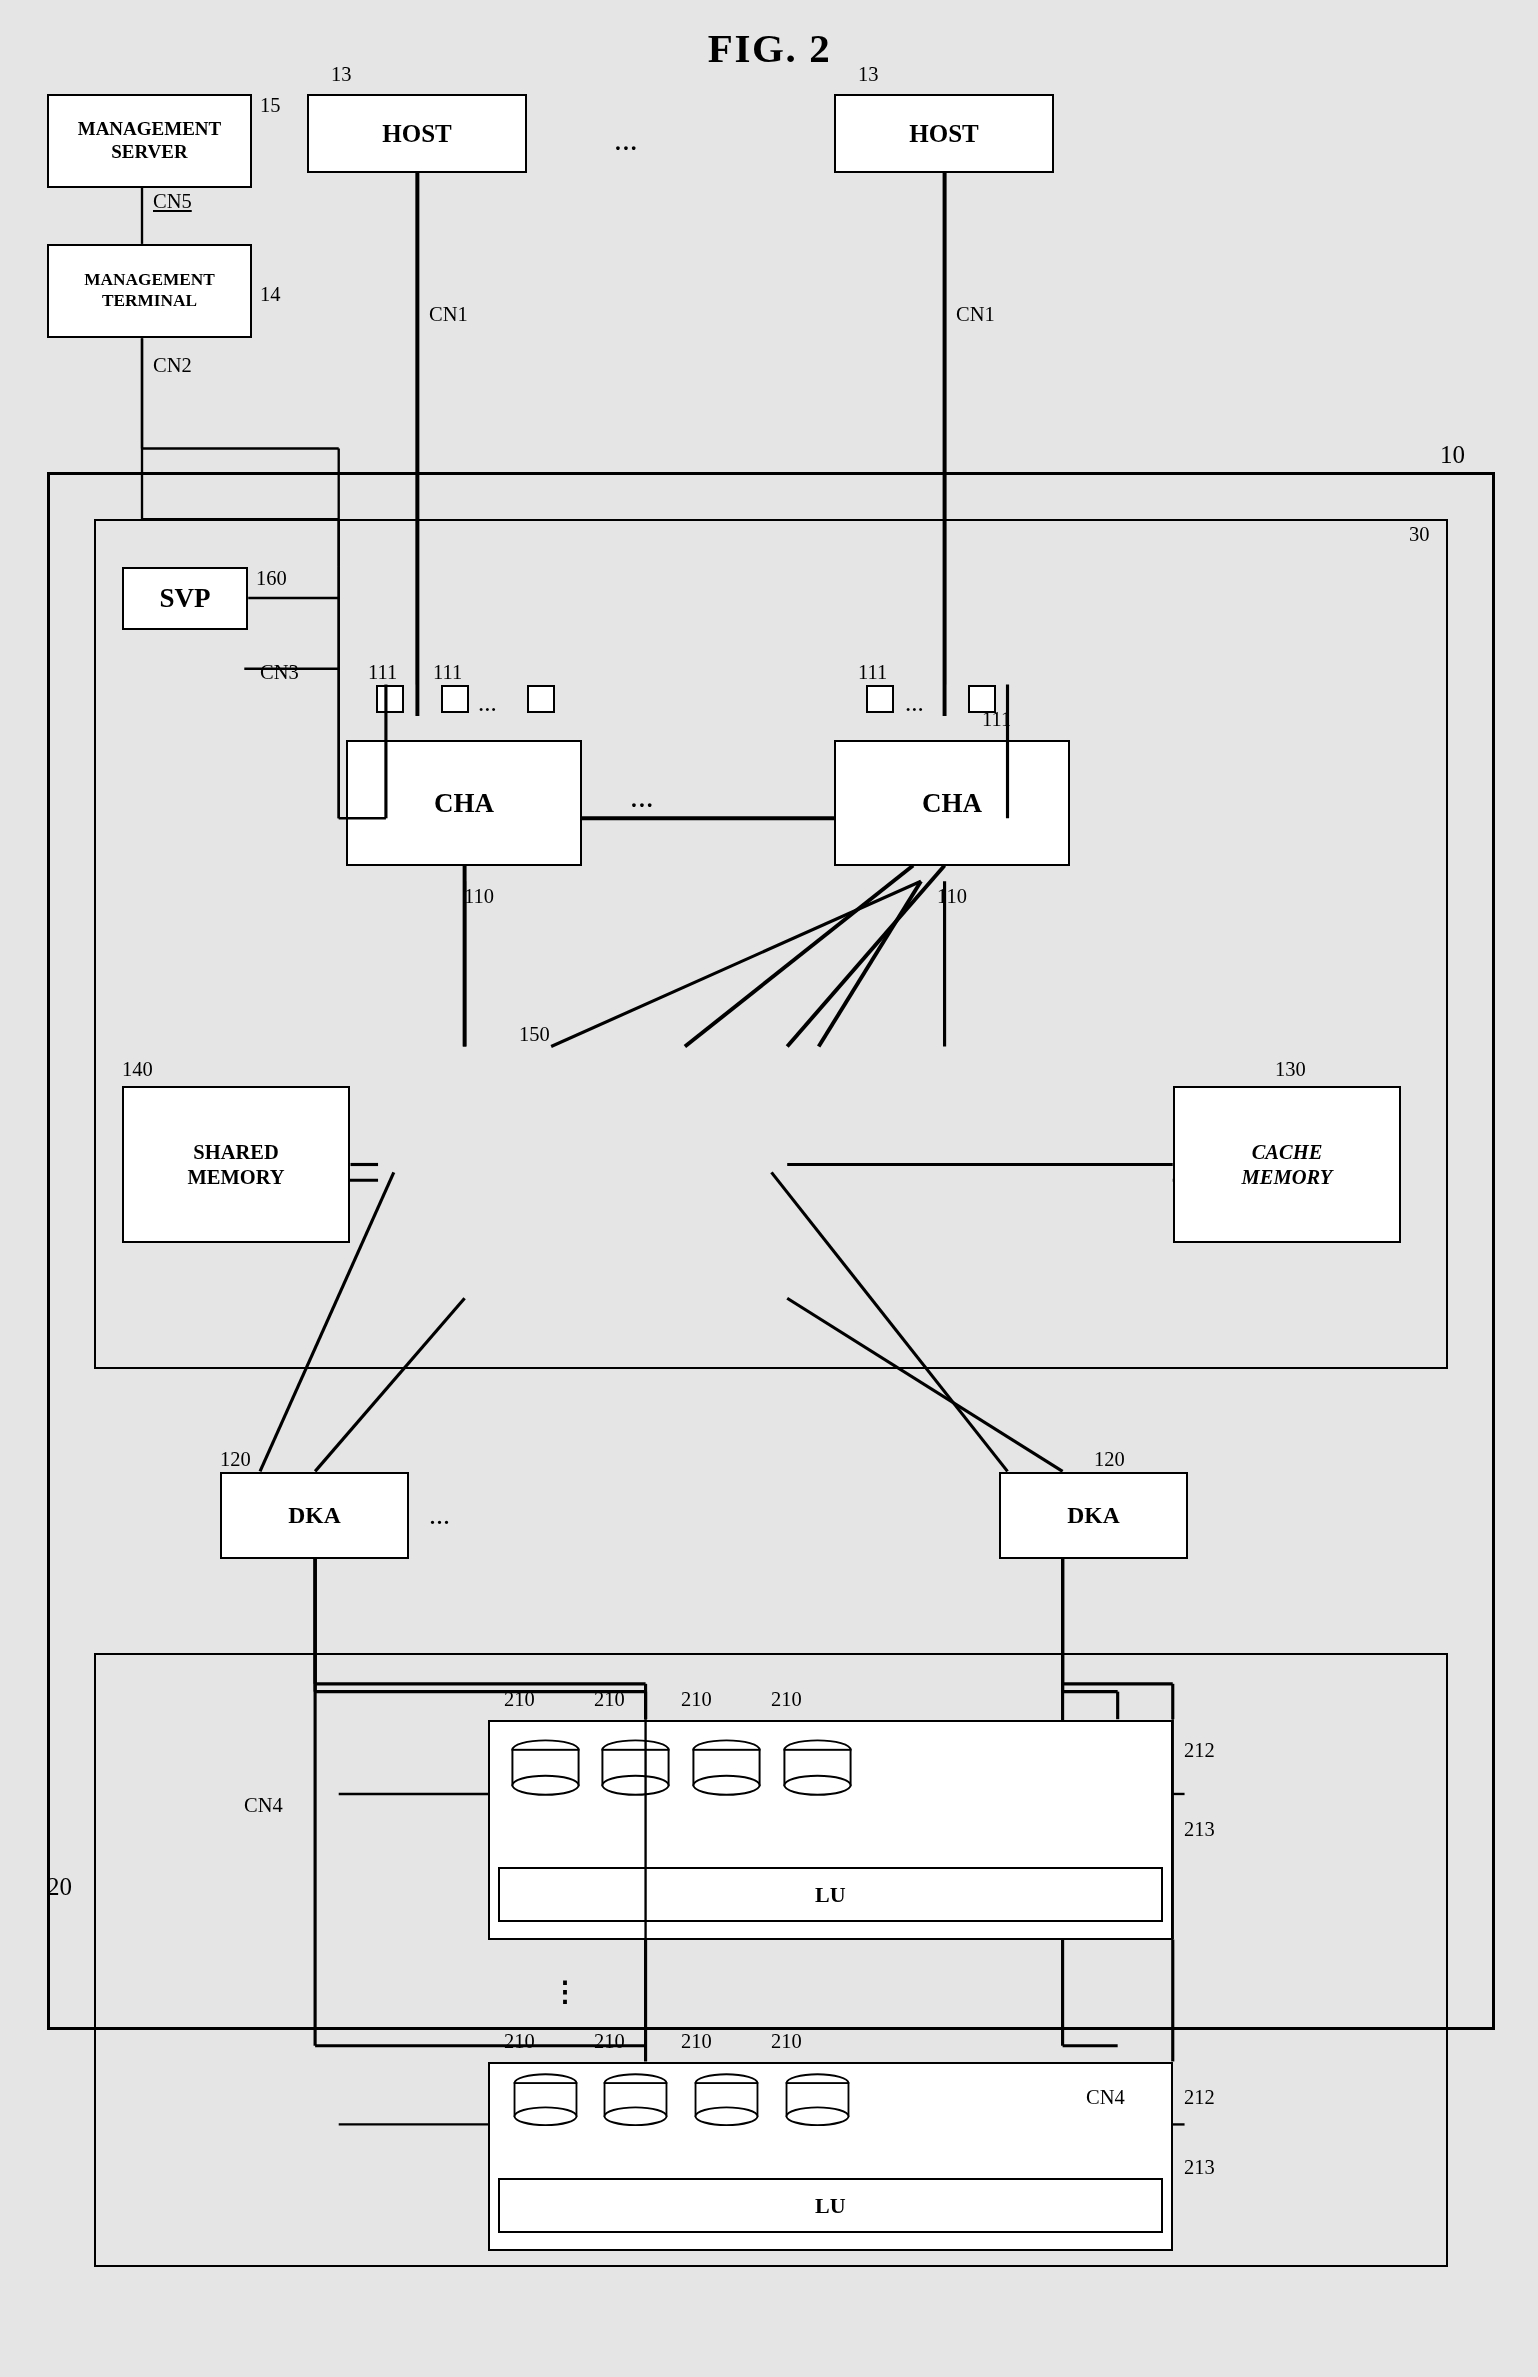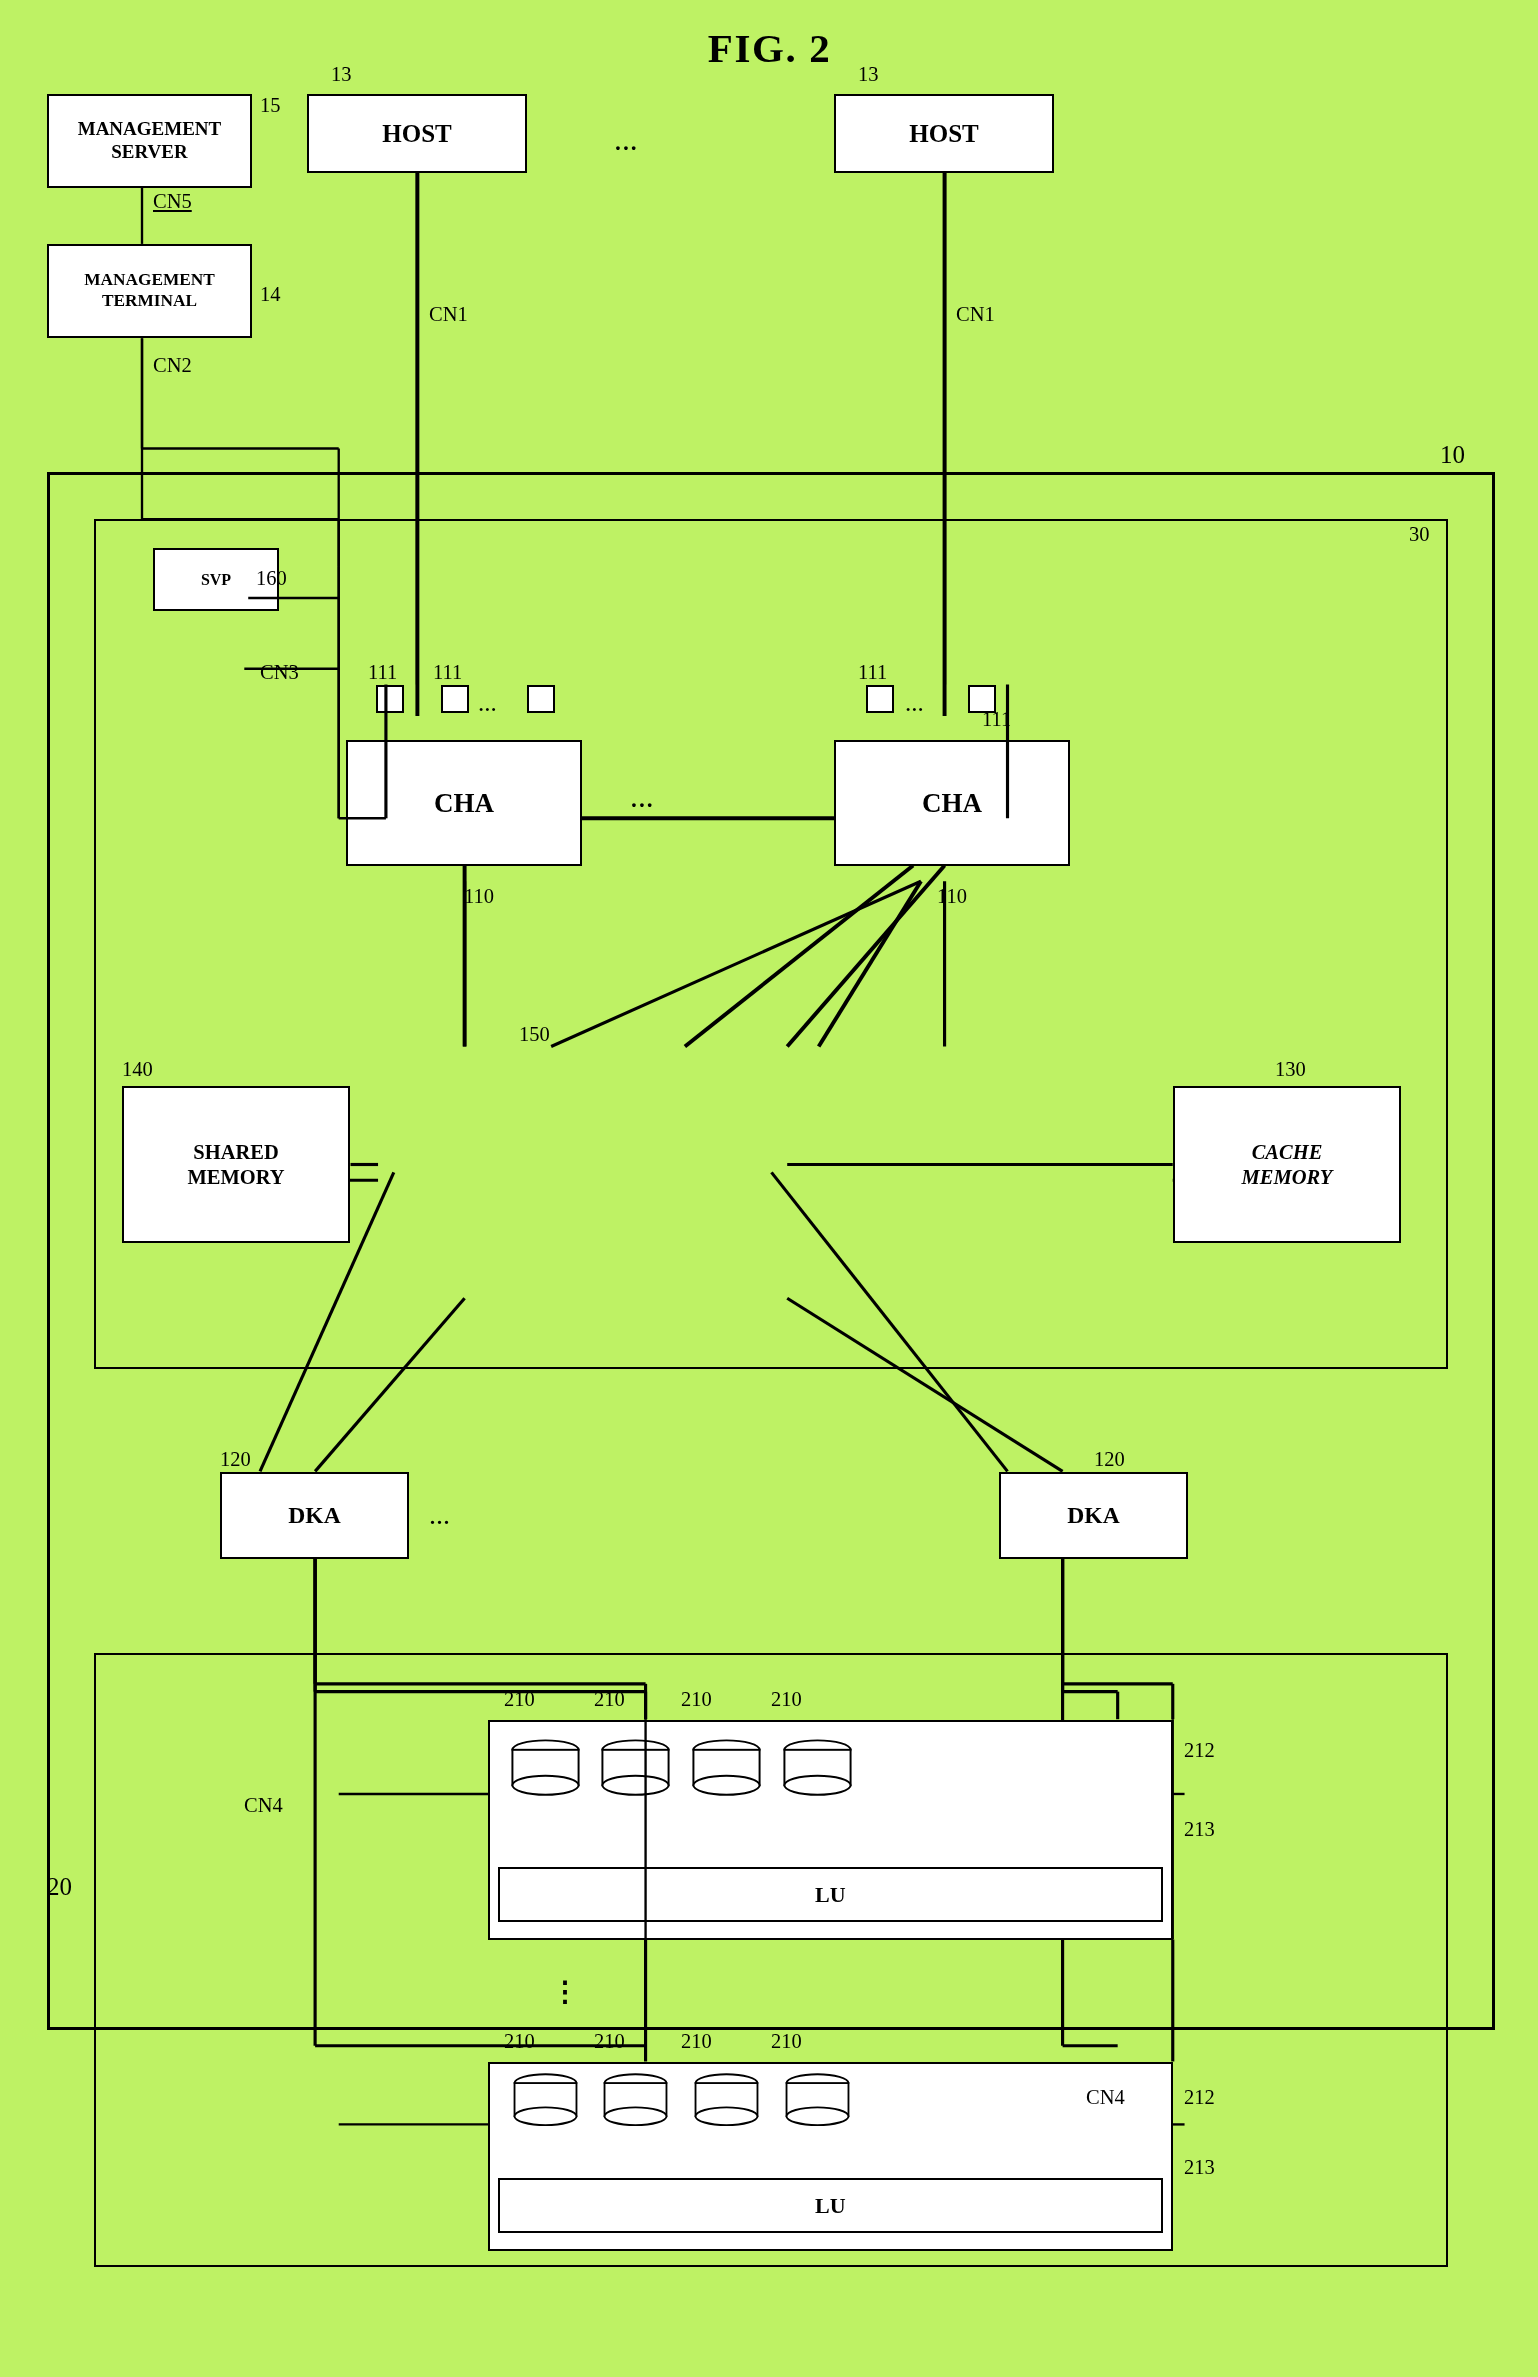--- a/index.html
+++ b/index.html
@@ -9,21 +9,21 @@
       width: 1539px;
       min-height: 2377px;
       position: relative;
       overflow: hidden;
     }
 
     .diagram-container {
       position: relative;
       width: 1539px;
       height: 2377px;
-      background: #bef264;
+      background: #e5e5e5;
     }
 
     
     .fig-title {
       position: absolute;
       top: 23.6px;
       left: 50%;
       transform: translateX(-50%);
       font-size: 41px;
       font-weight: bold;
@@ -193,21 +193,21 @@
   <div class="label" style="left:956px; top:303px;">CN1</div>
 
   <div class="label" style="left:1440px; top:441px; font-size:25px;">10</div>
 
   <div class="outer-box" style="left:47px; top:472px; width:1448px; height:1558px; border-width:3.1px;"></div>
 
   <div class="outer-box" style="left:94px; top:519px; width:1354px; height:850px; border-width:2.4px;"></div>
 
   <div class="label" style="left:1409px; top:523px;">30</div>
 
-  <div class="box" style="left:122px; top:548px; width:126px; height:63px; font-size:16px;margin-left:31px;">
+  <div class="box" style="left:122px; top:567px; width:126px; height:63px; font-size:27px;">
     <span>SVP</span>
   </div>
 
   <div class="label" style="left:256px; top:567px;">160</div>
 
   <div class="label" style="left:260px; top:661px;">CN3</div>
 
   <div class="port" style="left:376px; top:685px;"></div>
   <div class="port" style="left:441px; top:685px;"></div>
 

